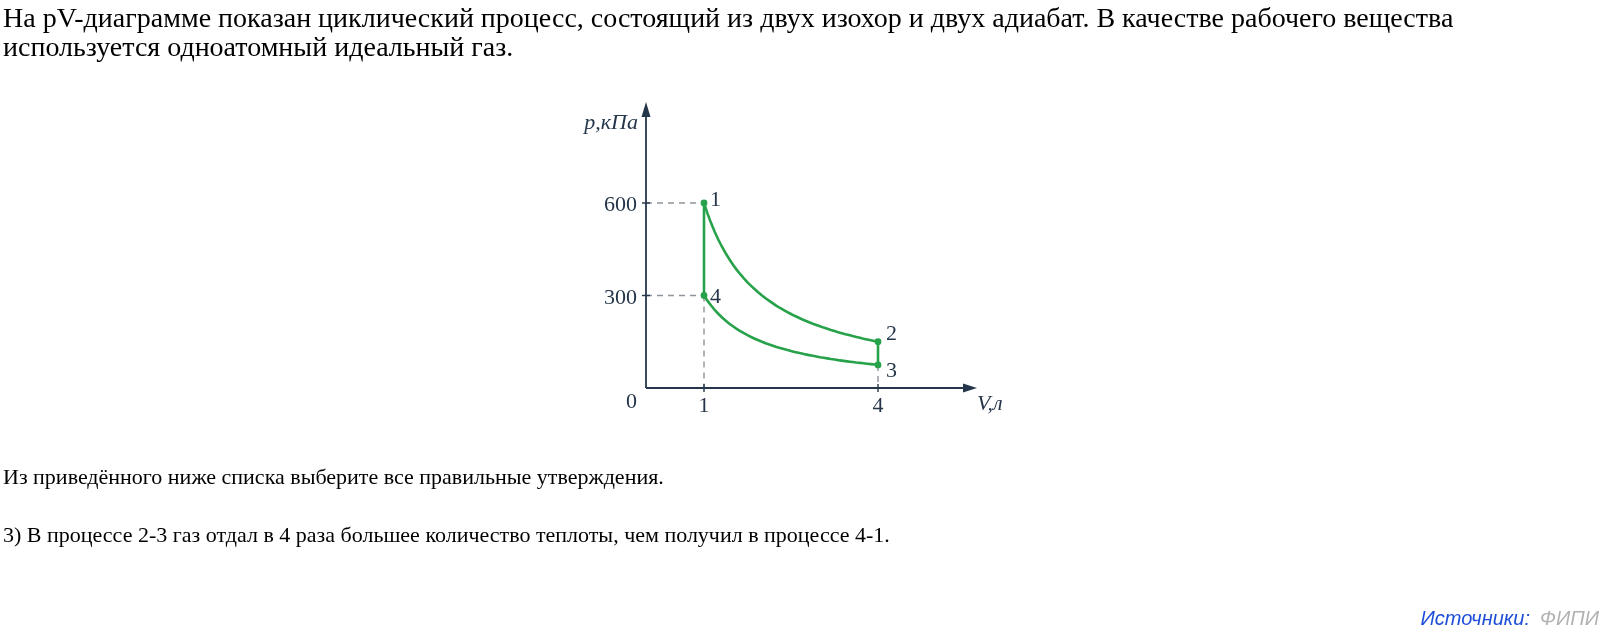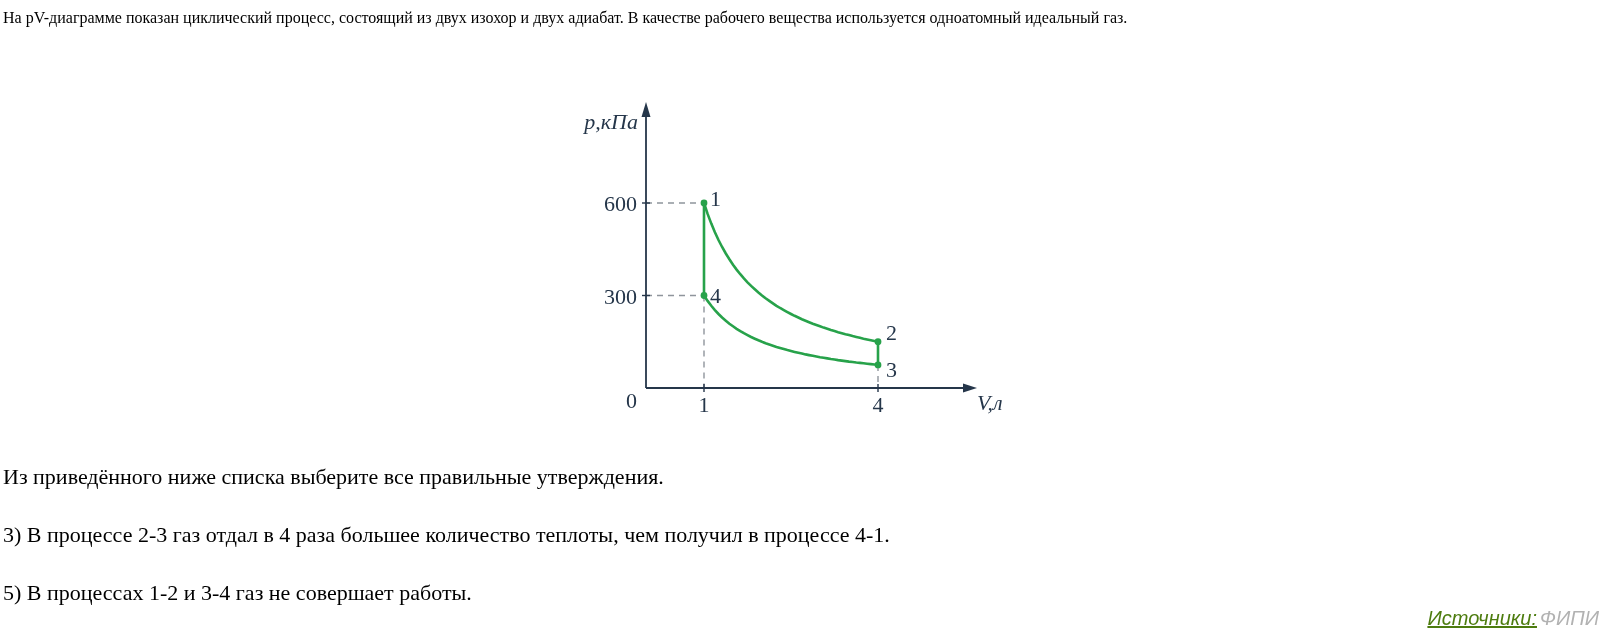--- a/index.html
+++ b/index.html
@@ -2,41 +2,41 @@
 <html><head>
 <meta charset="utf-8">
 <style>
   html,body{margin:0;padding:0;}
   body{
     width:1601px;height:640px;position:relative;background:#ffffff;
     font-family:"Liberation Serif", serif;color:#000;overflow:hidden;
   }
   .intro{
     position:absolute;left:3px;top:4px;width:1505px;
-    font-size:16px;line-height:28.5px;
+    font-size:28px;line-height:28.5px;
   }
   .question-block{
     position:absolute;left:3px;top:433px;width:1505px;
     font-size:22px;line-height:28.2px;
   }
   .question-block div{white-space:nowrap;margin-top:30px;}
   .chart-wrap{
     position:absolute;left:540px;top:95px;width:490px;height:335px;
   }
   svg text{font-family:"Liberation Serif", serif;}
   .ax-num{font-size:22px;}
   .ax-label{font-size:22px;font-style:italic;}
   .pt-label{font-size:22px;}
   .footer{
     position:absolute;right:2px;top:607px;
     font-family:"Liberation Sans", sans-serif;font-style:italic;font-size:20px;
     white-space:nowrap;
   }
-  .footer .footer-label{color:#4d7c0f;text-decoration:underline;}
-  .footer .footer-src{margin-left:3px;}
+  .footer .footer-label{color:#1d4ed8;}
+  .footer .footer-src{margin-left:10px;}
 </style>
 </head>
 <body>
 
 <div class="intro">На pV-диаграмме показан циклический процесс, состоящий из двух изохор и двух адиабат. В качестве рабочего вещества используется одноатомный идеальный газ.</div>
 
 <div class="chart-wrap">
   <svg id="pv-svg" width="490" height="335">
       <line stroke="#8f959c" stroke-width="1.4" stroke-dasharray="6 5" x1="106" y1="108" x2="164" y2="108"></line>
       <line stroke="#8f959c" stroke-width="1.4" stroke-dasharray="6 5" x1="106" y1="200.5" x2="164" y2="200.5"></line>
@@ -68,18 +68,17 @@
       <circle cx="338" cy="269.875" r="3.4" fill="#27a24a"></circle>
       <text x="346" y="281.875" class="pt-label" fill="#25364a">3</text>
       <circle cx="164" cy="200.5" r="3.4" fill="#27a24a"></circle>
       <text x="170" y="207.5" class="pt-label" fill="#25364a">4</text>
     </svg>
 </div>
 
 <div class="question-block">
   <div>Из приведённого ниже списка выберите все правильные утверждения.</div>
   <div>3) В процессе 2-3 газ отдал в 4 раза большее количество теплоты, чем получил в процессе 4-1.</div>
-  <div>5) В процессах 1-2 и 3-4 газ не совершает работы.</div>
 </div>
 
 <div class="footer">
   <span class="footer-label">Источники:</span><span class="footer-src" style="color: rgb(178, 178, 178);">ФИПИ</span>
 </div>
 
 </body></html>

